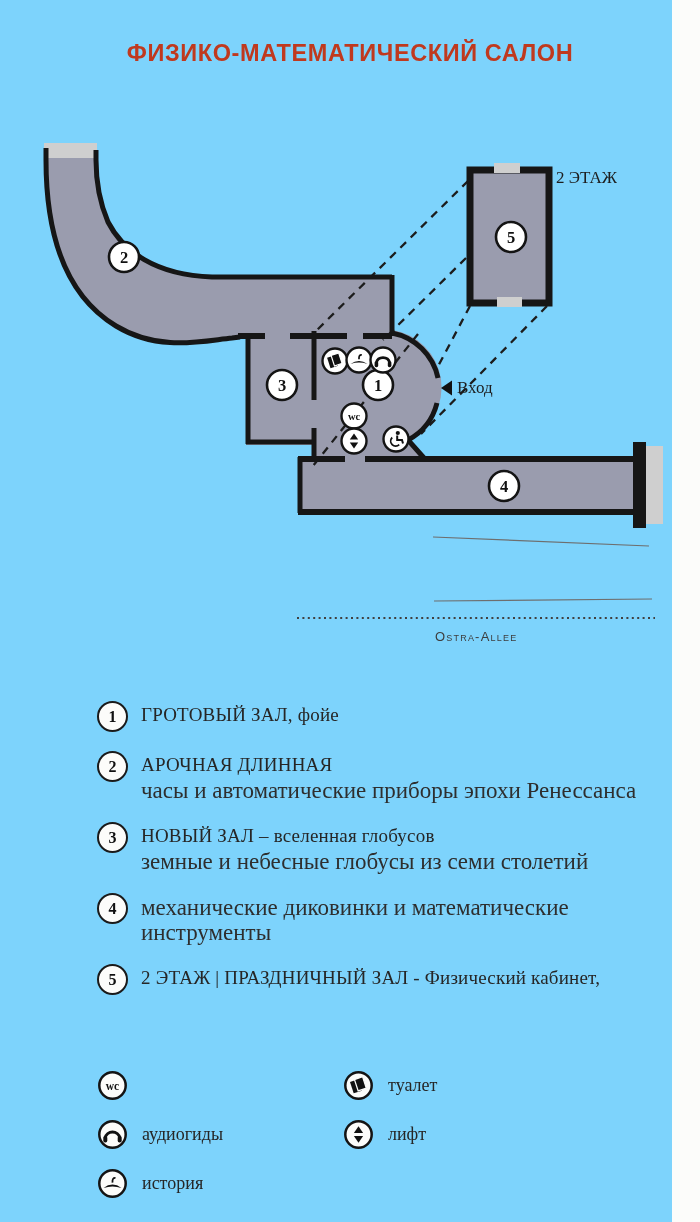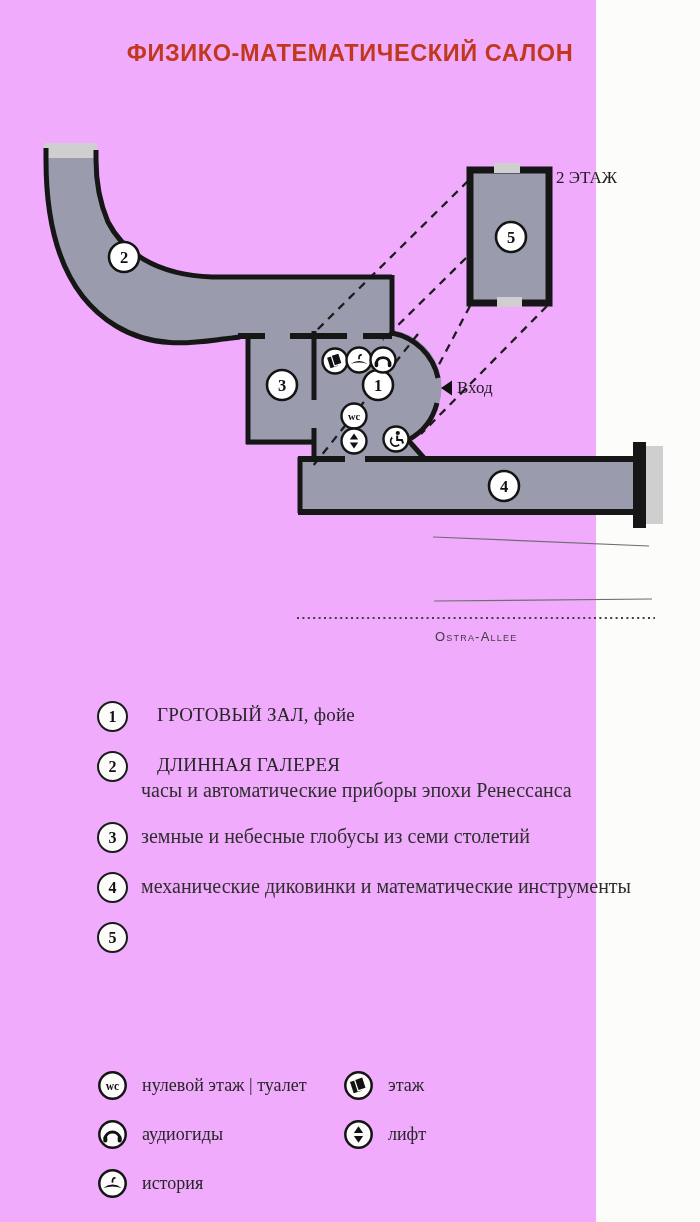--- a/index.html
+++ b/index.html
@@ -1,37 +1,37 @@
 <!DOCTYPE html>
 <html><head>
 <meta charset="utf-8">
 <style>
   html,body{margin:0;padding:0;width:700px;height:1222px;overflow:hidden;
     background:#fcfcfa;font-family:"Liberation Serif","DejaVu Serif",serif;}
-  #page{position:relative;width:596px;height:1222px;background:#f0abfc;}
+  #page{position:relative;width:672px;height:1222px;background:#7dd3fc;}
 
   .page-title{
     position:absolute;top:40px;left:0;width:700px;text-align:center;
     font-family:"Liberation Sans",sans-serif;font-weight:700;
     font-size:23.5px;letter-spacing:.6px;color:#c0391e;
   }
 
   #map-svg{position:absolute;left:0;top:130px;width:700px;height:530px;}
 
   
   .legend{position:absolute;left:97px;top:702px;width:565px;}
   .legend-item{display:flex;gap:13px;margin-bottom:20px;}
   .num-badge{
     flex:0 0 auto;width:27px;height:27px;border:2.4px solid #1a1a1a;border-radius:50%;
     display:flex;align-items:center;justify-content:center;
     font-weight:700;font-size:16px;color:#111;margin-top:-1px;background:#fcfcfa;
   }
   .legend-text{min-width:0;}
-  .legend-title{font-size:19px;line-height:25px;color:#262626;letter-spacing:.2px;margin-left:16px;}
-  .legend-sub{font-size:20px;line-height:25px;color:#2e2e2e;margin-top:1px;}
+  .legend-title{font-size:19px;line-height:25px;color:#262626;letter-spacing:.2px;}
+  .legend-sub{font-size:23px;line-height:25px;color:#2e2e2e;margin-top:1px;}
 
   
   .facilities{position:absolute;left:97px;top:1070px;width:530px;
     display:grid;grid-template-columns:246px auto;row-gap:18px;}
   .fac-item{display:flex;align-items:center;gap:14px;font-size:18px;color:#262626;}
   .fac-item svg{flex:0 0 auto;display:block;}
 </style>
 </head>
 <body>
 
@@ -170,65 +170,66 @@
     <div class="legend-item">
       <div class="num-badge">1</div>
       <div class="legend-text">
         <div class="legend-title">ГРОТОВЫЙ ЗАЛ, фойе</div>
       </div>
     </div>
 
     <div class="legend-item">
       <div class="num-badge">2</div>
       <div class="legend-text">
-        <div class="legend-title">ДЛИННАЯ ГАЛЕРЕЯ</div>
+        <div class="legend-title">АРОЧНАЯ ДЛИННАЯ</div>
         <div class="legend-sub">часы и автоматические приборы эпохи Ренессанса</div>
       </div>
     </div>
 
     <div class="legend-item">
       <div class="num-badge">3</div>
       <div class="legend-text">
+        <div class="legend-title">НОВЫЙ ЗАЛ – вселенная глобусов</div>
         <div class="legend-sub">земные и небесные глобусы из семи столетий</div>
       </div>
     </div>
 
     <div class="legend-item">
       <div class="num-badge">4</div>
       <div class="legend-text">
         <div class="legend-sub">механические диковинки и математические инструменты</div>
       </div>
     </div>
 
     <div class="legend-item">
       <div class="num-badge">5</div>
       <div class="legend-text">
+        <div class="legend-title">2 ЭТАЖ | ПРАЗДНИЧНЫЙ ЗАЛ - Физический кабинет,</div>
       </div>
     </div>
   </div>
 
   <div class="facilities">
 
     <div class="fac-item">
       <svg width="31" height="31" viewBox="-15.5 -15.5 31 31">
         <circle r="13.2" fill="#fcfcfa" stroke="#141414" stroke-width="2.5"></circle>
         <text y="4.4" text-anchor="middle" font-size="11.5" font-weight="700" fill="#111" font-family="Liberation Serif,serif">wc</text>
       </svg>
-      <span>нулевой этаж | туалет</span>
     </div>
 
     <div class="fac-item">
       <svg width="31" height="31" viewBox="-15.5 -15.5 31 31">
         <circle r="13.2" fill="#fcfcfa" stroke="#141414" stroke-width="2.5"></circle>
         <g transform="rotate(-18)">
           <rect x="-7" y="-6" width="8.6" height="12" fill="#111"></rect>
           <rect x="-2" y="-7" width="8.6" height="12" fill="#111" stroke="#fcfcfa" stroke-width="1.3"></rect>
         </g>
       </svg>
-      <span>этаж</span>
+      <span>туалет</span>
     </div>
 
     <div class="fac-item">
       <svg width="31" height="31" viewBox="-15.5 -15.5 31 31">
         <circle r="13.2" fill="#fcfcfa" stroke="#141414" stroke-width="2.5"></circle>
         <path d="M-7.4,3.4 A7.6,7.6 0 0 1 7.4,3.4" stroke="#111" stroke-width="2.9" fill="none"></path>
         <rect x="-9.2" y="1.4" width="4" height="6.6" rx="1.8" fill="#111"></rect>
         <rect x="5.2" y="1.4" width="4" height="6.6" rx="1.8" fill="#111"></rect>
       </svg>
       <span>аудиогиды</span>

